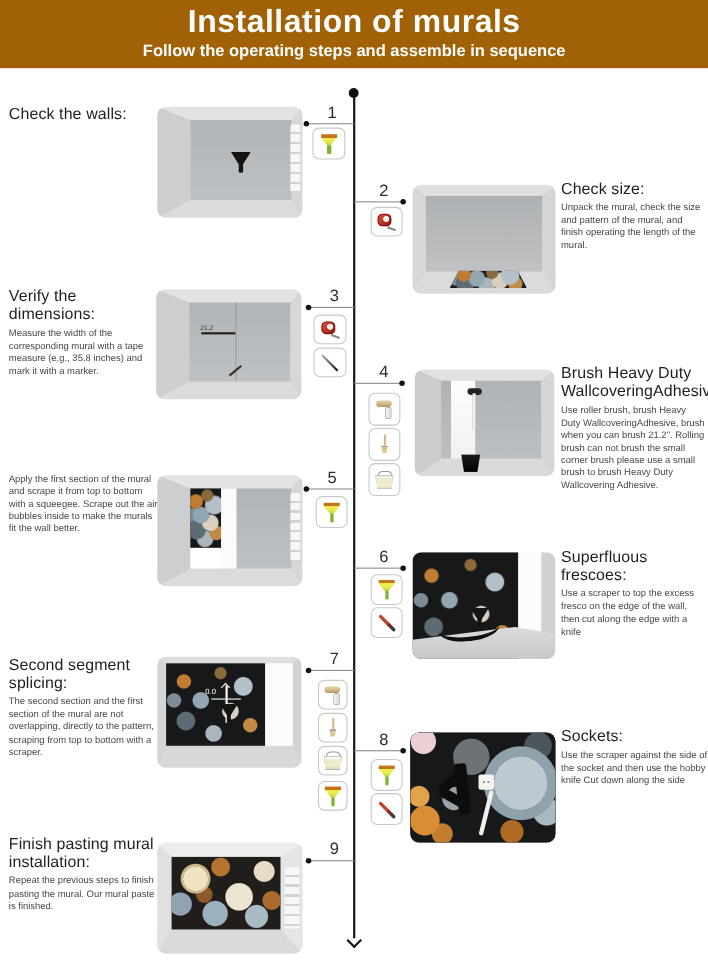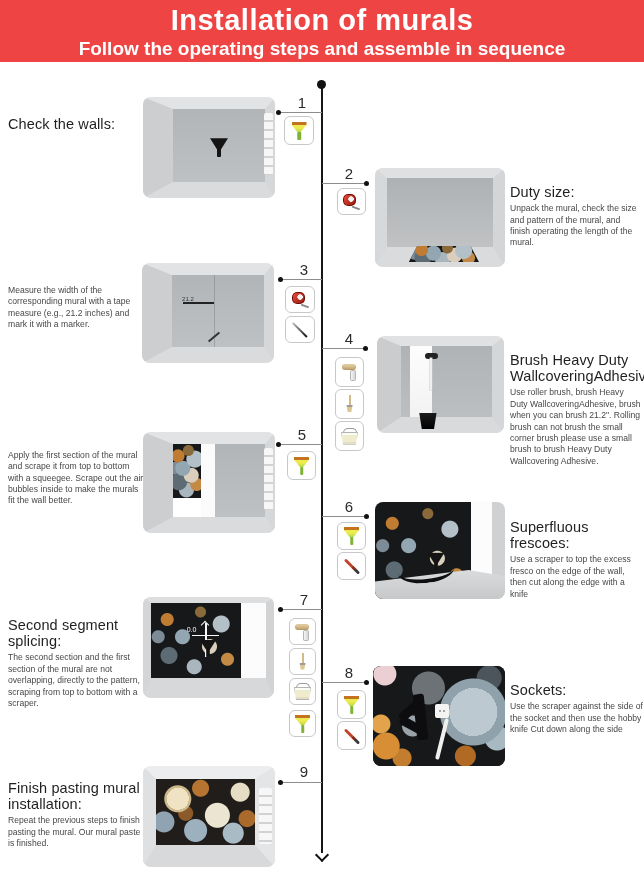--- a/index.html
+++ b/index.html
@@ -1,37 +1,37 @@
 <!DOCTYPE html>
 <html><head>
 <meta charset="utf-8">
 <style>
   html,body{margin:0;padding:0;background:#fff;}
   .page{position:relative;width:644px;height:879px;background:#ffffff;overflow:hidden;
         font-family:"Liberation Sans","DejaVu Sans",sans-serif;}
 
   
-  .hdr{position:absolute;left:0;top:0;width:644px;height:62px;background:#ef4444;color:#fff;text-align:center;}
+  .hdr{position:absolute;left:0;top:0;width:644px;height:62px;background:#a16207;color:#fff;text-align:center;}
   .hdr h1{margin:4px 0 0;font-size:29px;font-weight:700;letter-spacing:.5px;}
-  .hdr h2{margin:1px 0 0;font-size:19px;font-weight:700;}
+  .hdr h2{margin:1px 0 0;font-size:15px;font-weight:700;}
 
   
   .tline{position:absolute;left:321px;top:85px;width:2px;height:768px;background:#161616;}
   .tdot{position:absolute;left:317px;top:80px;width:9px;height:9px;border-radius:50%;background:#111;}
   .tarrow{position:absolute;left:316px;top:850px;width:12px;height:12px;}
   .tarrow::before{content:'';position:absolute;left:1px;top:0;width:8px;height:8px;
       border-right:2px solid #111;border-bottom:2px solid #111;transform:rotate(45deg);}
 
   
   .cline{position:absolute;height:1px;background:#8d8d8d;}
   .cdot{position:absolute;width:5px;height:5px;border-radius:50%;background:#111;}
   .num{position:absolute;font-size:15px;color:#2b2b2b;text-align:center;width:36px;}
 
   
-  .txt{position:absolute;color:#3e3e3e;margin-top:20px;}
+  .txt{position:absolute;color:#3e3e3e;}
   .txt h3{margin:0;font-size:14.5px;font-weight:400;color:#1f1f1f;line-height:1.12;letter-spacing:.1px;}
   .txt p{margin:3px 0 0;font-size:8.6px;line-height:1.32;color:#474747;}
 
   
   .icon-box{position:absolute;background:#fff;border:1px solid #c7c8ca;border-radius:6px;
             display:flex;align-items:center;justify-content:center;}
   .g-squeegee{width:15px;height:18px;position:relative;}
   .g-squeegee::before{content:'';position:absolute;left:0;top:0;width:15px;height:11px;
       background:linear-gradient(180deg,#c4731f 0 30%,#ecec52 30% 55%,#a9d23e 100%);
       clip-path:polygon(0 0,100% 0,100% 30%,58% 100%,42% 100%,0 30%);}
@@ -219,26 +219,27 @@
   <div class="cdot" style="left:364px;top:181px;"></div>
   <div class="icon-box" style="left:337px;top:188px;width:27px;height:25px;">
     <div class="g-tape"></div>
   </div>
   <div class="img" id="s2-img">
     <div class="walls w-b"></div>
     <div class="back b-b"></div>
     <div class="floor-mural floral"></div>
   </div>
   <div class="txt" style="left:510px;top:164px;width:131px;">
-    <h3>Duty size:</h3>
+    <h3>Check size:</h3>
     <p>Unpack the mural, check the size and pattern of the mural, and finish operating the length of the mural.</p>
   </div>
 
   <div class="txt" style="left:8px;top:262px;width:134px;">
-    <p>Measure the width of the corresponding mural with a tape measure (e.g., 21.2 inches) and mark it with a marker.</p>
+    <h3>Verify the dimensions:</h3>
+    <p>Measure the width of the corresponding mural with a tape measure (e.g., 35.8 inches) and mark it with a marker.</p>
   </div>
   <div class="img" id="s3-img">
     <div class="walls w-a"></div>
     <div class="back b-a">
       <div class="meas-v"></div>
       <div class="meas-h"></div>
       <div class="meas-lbl">21.2</div>
       <div class="meas-pen"></div>
     </div>
   </div>

